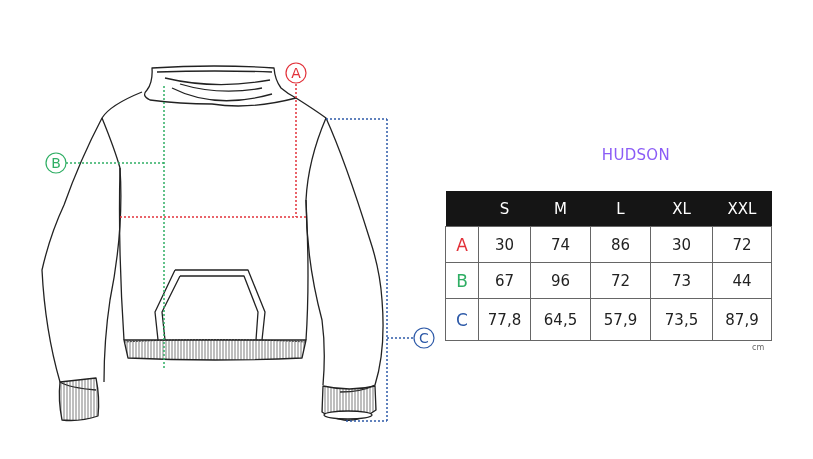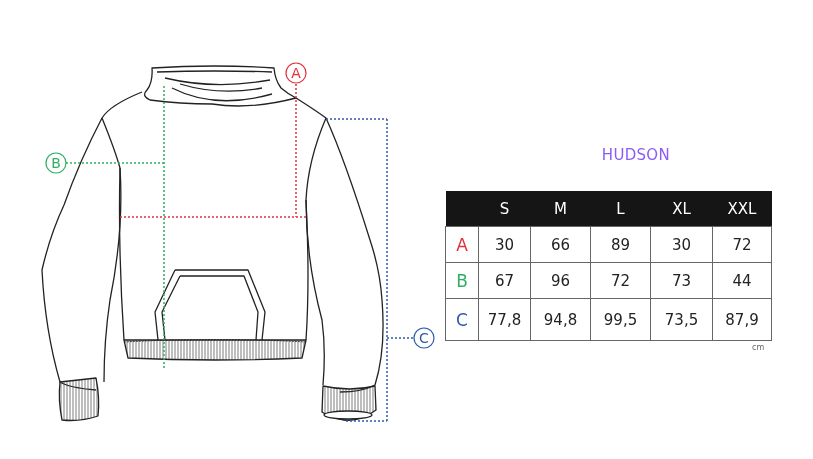--- a/index.html
+++ b/index.html
@@ -99,37 +99,37 @@
       <th style="width:60px">M</th>
       <th style="width:60px">L</th>
       <th style="width:62px">XL</th>
       <th style="width:59px">XXL</th>
     </tr>
   </thead>
   <tbody>
     <tr>
       <td class="rowlabel" style="color:#e2323a">A</td>
       <td>30</td>
-      <td>66</td>
-      <td>89</td>
+      <td>74</td>
+      <td>86</td>
       <td>30</td>
       <td>72</td>
     </tr>
     <tr>
       <td class="rowlabel" style="color:#2fae64">B</td>
       <td>67</td>
       <td>96</td>
       <td>72</td>
       <td>73</td>
       <td>44</td>
     </tr>
     <tr class="last">
       <td class="rowlabel" style="color:#2e5aa8">C</td>
       <td>77,8</td>
-      <td>94,8</td>
-      <td>99,5</td>
+      <td>64,5</td>
+      <td>57,9</td>
       <td>73,5</td>
       <td>87,9</td>
     </tr>
   </tbody>
 </table>
 
 <div class="cm">cm</div>
 
 </body></html>

